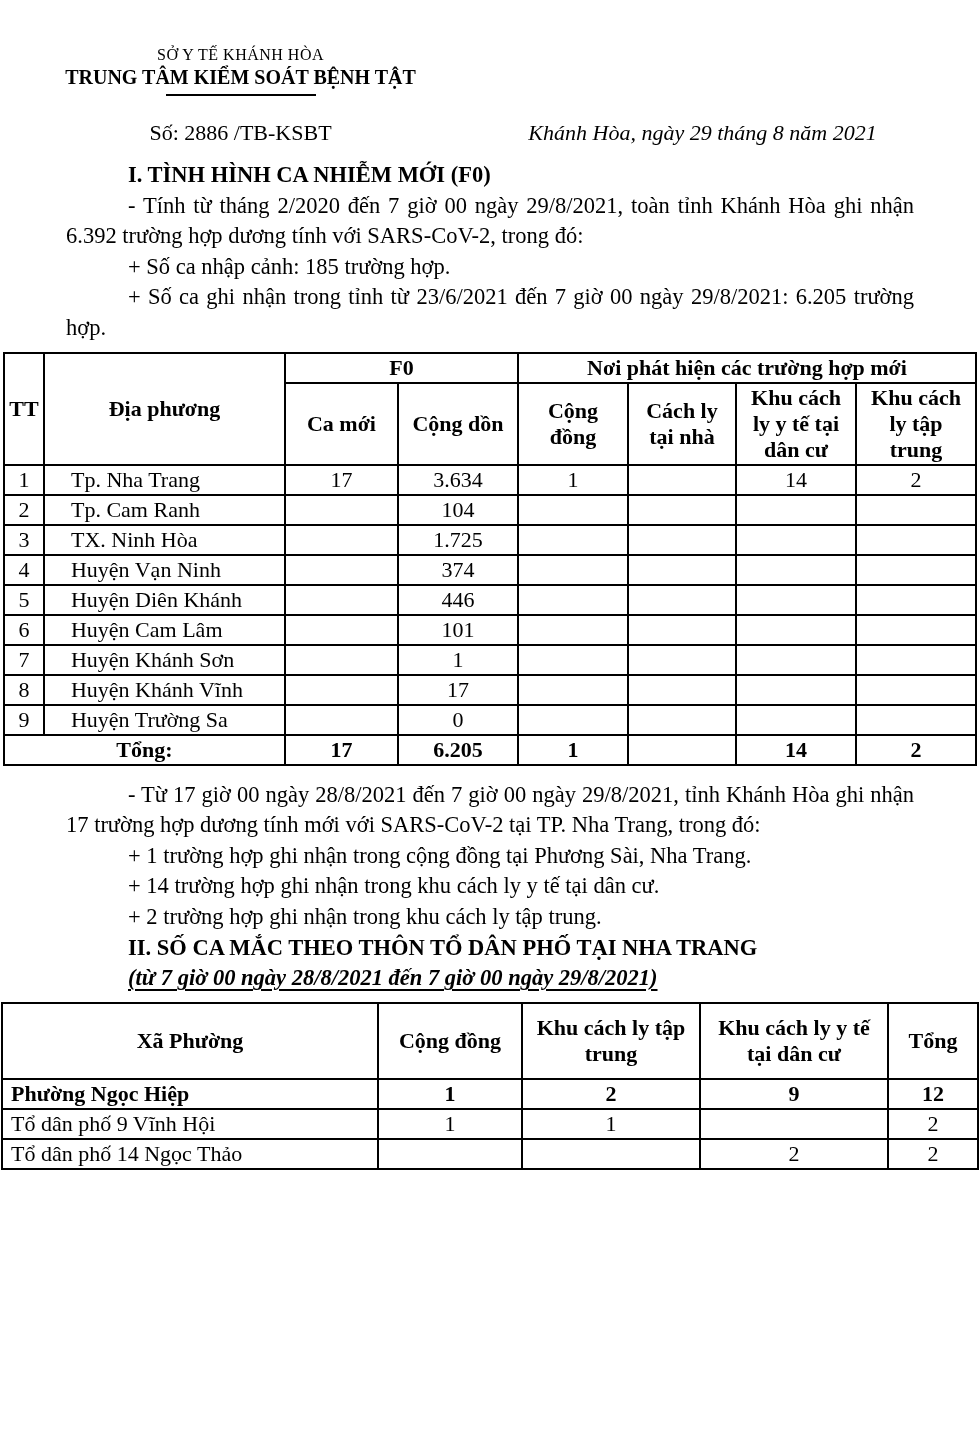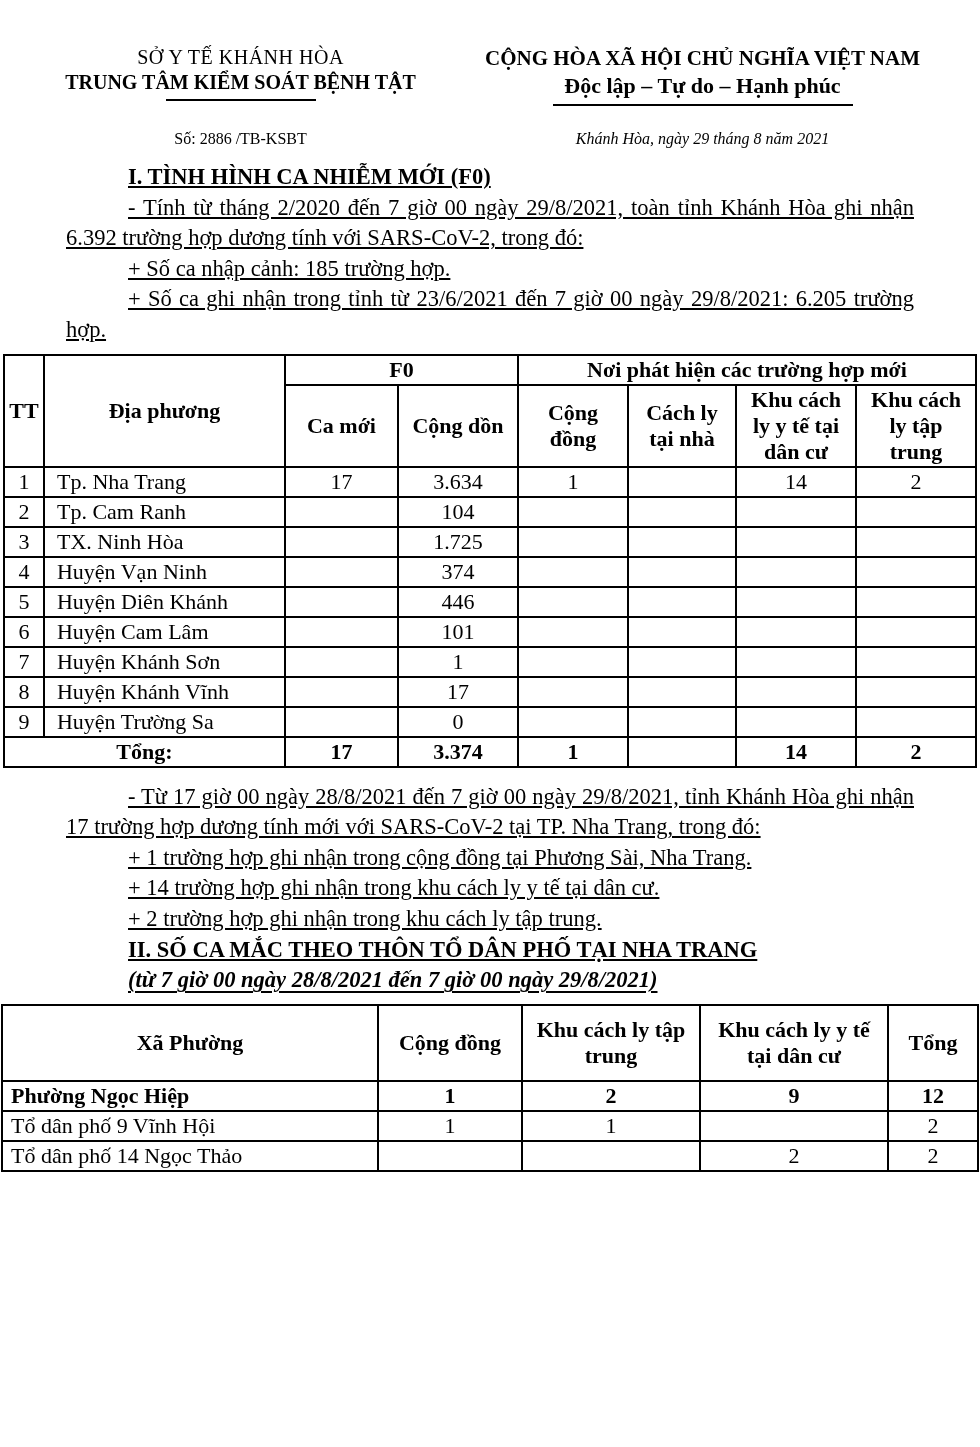--- a/index.html
+++ b/index.html
@@ -7,83 +7,78 @@
   .page {
     width: 980px; height: 1447px; background: #ffffff; color: #000;
     font-family: "Liberation Serif", "DejaVu Serif", serif;
     padding-top: 46px; overflow: hidden; position: relative;
   }
 
   
   .hdr { display: flex; padding: 0 28px; }
   .hdr-left  { width: 46%; text-align: center; }
   .hdr-right { width: 54%; text-align: center; }
-  .org1 { font-size: 20px; letter-spacing: .5px; }
+  .org1 { font-size: 16px; letter-spacing: .5px; }
   .org2 { font-size: 20px; font-weight: bold; margin-top: 2px; }
   .nat1 { font-size: 21px; font-weight: bold; }
   .nat2 { font-size: 22px; font-weight: bold; margin-top: 2px; }
   .rule { border-top: 2px solid #000; height: 0; margin: 5px auto 0; }
   .rule-left  { width: 150px; }
   .rule-right { width: 300px; }
 
-  .meta { display: flex; padding: 0 28px; margin-top: 24px; font-size: 16px; }
+  .meta { display: flex; padding: 0 28px; margin-top: 24px; font-size: 22px; }
   .meta-left  { width: 46%; text-align: center; }
   .meta-right { width: 54%; text-align: center; font-style: italic; }
 
   
   .title-block { text-align: center; margin-top: 32px; }
   .t1 { font-size: 24px; font-weight: bold; }
   .t2 { font-size: 23px; font-weight: bold; margin-top: 7px; }
   .t3 { font-size: 23px; font-weight: bold; margin-top: 4px; }
   .rule-title { width: 300px; margin-top: 7px; }
 
   
   .body { margin: 14px 66px 0 66px; font-size: 22.5px; line-height: 1.36; text-align: justify; }
-  .body p { margin: 0; text-indent: 62px; text-decoration: underline; }
+  .body p { margin: 0; text-indent: 62px; }
   .body p.heading { text-align: left; font-weight: bold; }
   .body p.subtitle {
     font-weight: bold; font-style: italic;
     text-decoration: underline; text-decoration-thickness: 2px; text-underline-offset: 4px;
   }
 
   
   table.t {
     border-collapse: collapse; table-layout: fixed;
     font-size: 22px; margin: 8px auto 0 auto;
   }
   table.t th, table.t td {
     border: 2px solid #000; text-align: center; vertical-align: middle;
     padding: 1px 4px; overflow: hidden;
   }
   table.t th { font-weight: bold; }
   .tbl1 { width: 972px; }
   .tbl1 thead tr:first-child th { height: 16px; }
   .tbl1 tbody td { height: 29px; }
-  .tbl1 tbody tr:not(.bold-row) td:nth-child(2) { text-align: left; padding-left: 12px; }
+  .tbl1 tbody tr:not(.bold-row) td:nth-child(2) { text-align: left; padding-left: 26px; }
   .bold-row td { font-weight: bold; }
   .tbl2 { width: 976px; margin-top: 6px; }
   .tbl2 thead th { height: 76px; }
   .tbl2 tbody td { height: 30px; }
   .tbl2 tbody td:first-child { text-align: left; padding-left: 8px; }
 </style>
 </head>
 <body>
 
 <div class="page">
 
   <div class="hdr">
     <div class="hdr-left">
       <div class="org1">SỞ Y TẾ KHÁNH HÒA</div>
       <div class="org2">TRUNG TÂM KIỂM SOÁT BỆNH TẬT</div>
       <div class="rule rule-left"></div>
-    </div>
-    <div class="hdr-right">
-      <div class="nat1">CỘNG HÒA XÃ HỘI CHỦ NGHĨA VIỆT NAM</div>
-      <div class="nat2">Độc lập – Tự do – Hạnh phúc</div>
-      <div class="rule rule-right"></div>
     </div>
   </div>
 
   <div class="meta">
     <div class="meta-left">Số:  2886 /TB-KSBT</div>
     <div class="meta-right">Khánh Hòa, ngày  29 tháng 8 năm 2021</div>
   </div>
 
 
   <div class="body">
@@ -207,21 +202,21 @@
           <td></td>
           <td>0</td>
           <td></td>
           <td></td>
           <td></td>
           <td></td>
         </tr>
         <tr class="bold-row">
           <td colspan="2">Tổng:</td>
           <td>17</td>
-          <td>3.374</td>
+          <td>6.205</td>
           <td>1</td>
           <td></td>
           <td>14</td>
           <td>2</td>
         </tr>
       </tbody>
   </table>
 
   <div class="body">
     <p>- Từ 17 giờ 00 ngày 28/8/2021 đến 7 giờ 00 ngày 29/8/2021, tỉnh Khánh Hòa ghi nhận 17 trường hợp dương tính mới với SARS-CoV-2 tại TP. Nha Trang, trong đó:</p>

